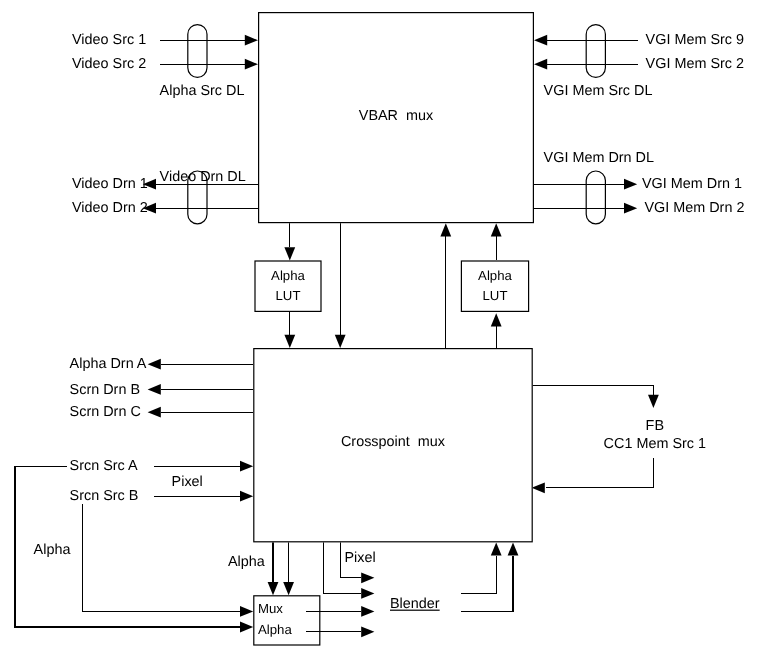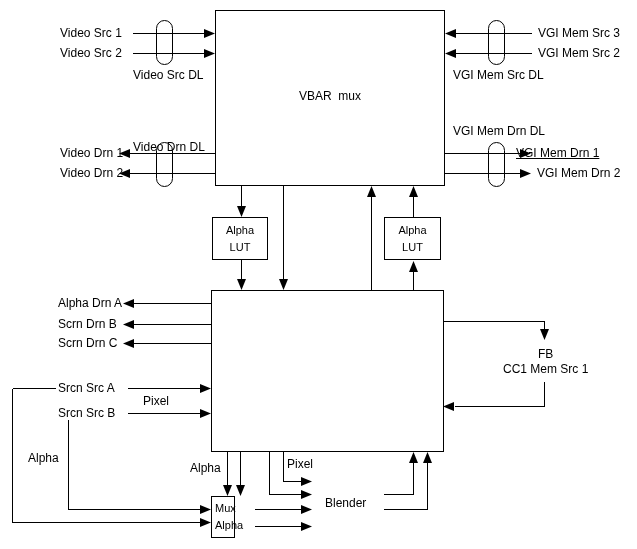--- a/index.html
+++ b/index.html
@@ -208,48 +208,49 @@
     <span>Alpha</span>
     <span>LUT</span>
   </div>
 
   <div class="box" style="left:384px; top:217px; width:57px; height:43px;">
     <span>Alpha</span>
     <span>LUT</span>
   </div>
 
   <div class="box big" style="left:211px; top:290px; width:233px; height:162px;"></div>
-
-  <div class="box left-text" style="left:211px; top:496px; width:24px; height:42px;">
+  <div class="lbl center" style="left:211px; top:362px; width:233px;">Crosspoint  mux</div>
+
+  <div class="box left-text" style="left:211px; top:496px; width:56px; height:42px;">
     <span>Mux</span>
     <span>Alpha</span>
   </div>
 
   <div class="lbl" style="left:60px; top:27px;">Video Src 1</div>
   <div class="lbl" style="left:60px; top:47px;">Video Src 2</div>
-  <div class="lbl" style="left:133px; top:69px;">Video Src DL</div>
+  <div class="lbl" style="left:133px; top:69px;">Alpha Src DL</div>
   <div class="lbl" style="left:133px; top:125px;margin-top:16px;">Video Drn DL</div>
   <div class="lbl" style="left:60px; top:147px;">Video Drn 1</div>
   <div class="lbl" style="left:60px; top:167px;">Video Drn 2</div>
 
-  <div class="lbl" style="left:538px; top:27px;">VGI Mem Src 3</div>
+  <div class="lbl" style="left:538px; top:27px;">VGI Mem Src 9</div>
   <div class="lbl" style="left:538px; top:47px;">VGI Mem Src 2</div>
   <div class="lbl" style="left:453px; top:69px;">VGI Mem Src DL</div>
   <div class="lbl" style="left:453px; top:125px;text-align:right;">VGI Mem Drn DL</div>
-  <div class="lbl" style="left:516px; top:147px;text-decoration:underline;">VGI Mem Drn 1</div>
+  <div class="lbl" style="left:535px; top:147px;">VGI Mem Drn 1</div>
   <div class="lbl" style="left:537px; top:167px;">VGI Mem Drn 2</div>
 
   <div class="lbl" style="left:58px; top:297px;">Alpha Drn A</div>
   <div class="lbl" style="left:58px; top:318px;">Scrn Drn B</div>
   <div class="lbl" style="left:58px; top:337px;">Scrn Drn C</div>
   <div class="lbl" style="left:58px; top:382px;">Srcn Src A</div>
   <div class="lbl" style="left:143px; top:395px;">Pixel</div>
   <div class="lbl" style="left:58px; top:407px;">Srcn Src B</div>
   <div class="lbl" style="left:28px; top:452px;">Alpha</div>
 
   <div class="lbl" style="left:538px; top:348px;">FB</div>
   <div class="lbl" style="left:503px; top:363px;">CC1 Mem Src 1</div>
 
   <div class="lbl" style="left:190px; top:462px;">Alpha</div>
   <div class="lbl" style="left:287px; top:458px;">Pixel</div>
-  <div class="lbl" style="left:325px; top:497px;">Blender</div>
+  <div class="lbl" style="left:325px; top:497px;text-decoration:underline;">Blender</div>
 
 </div>
 
 </body></html>

